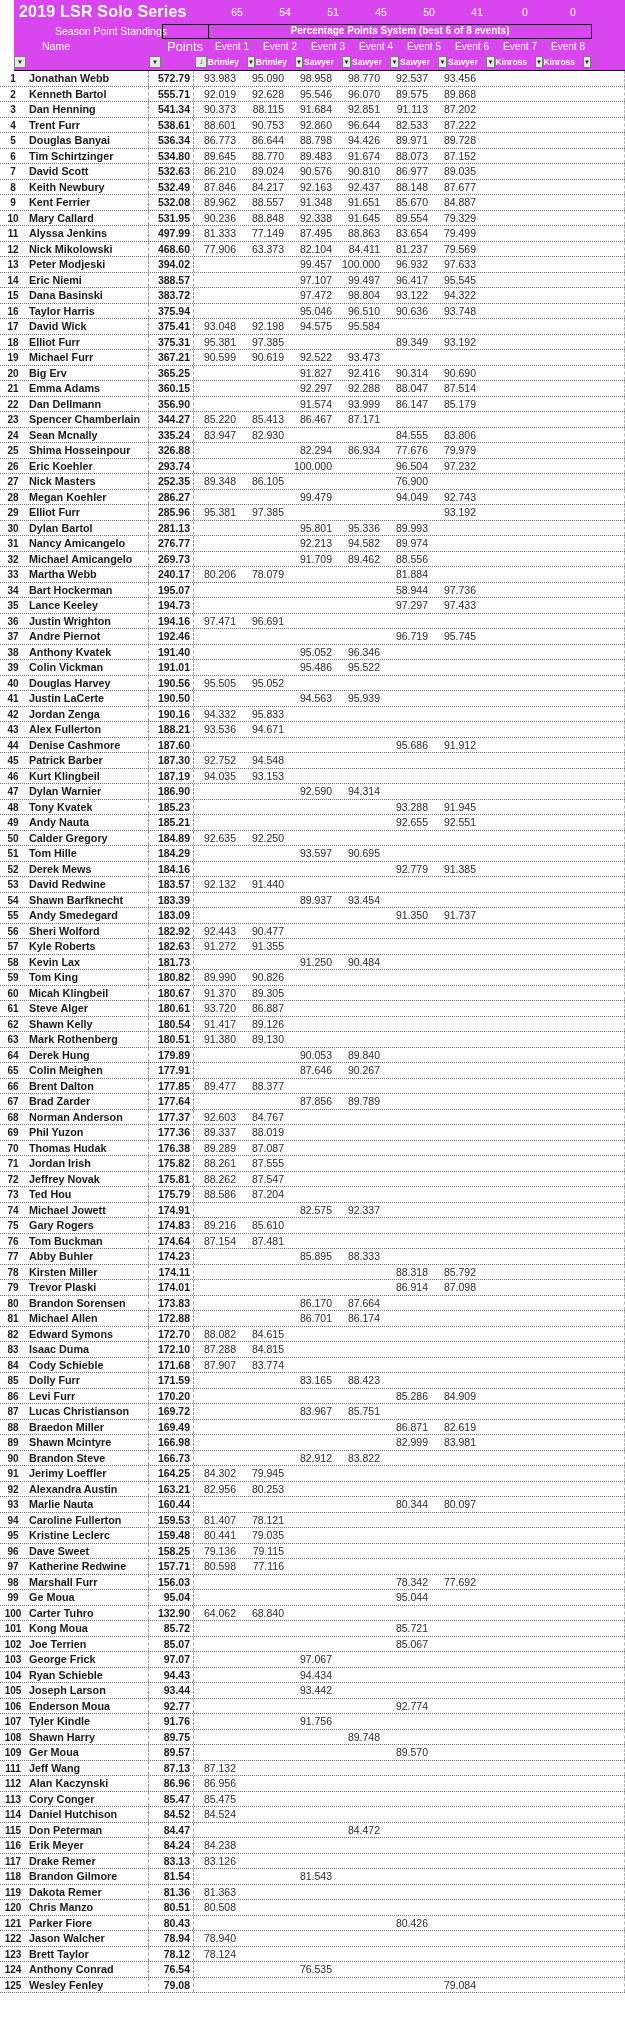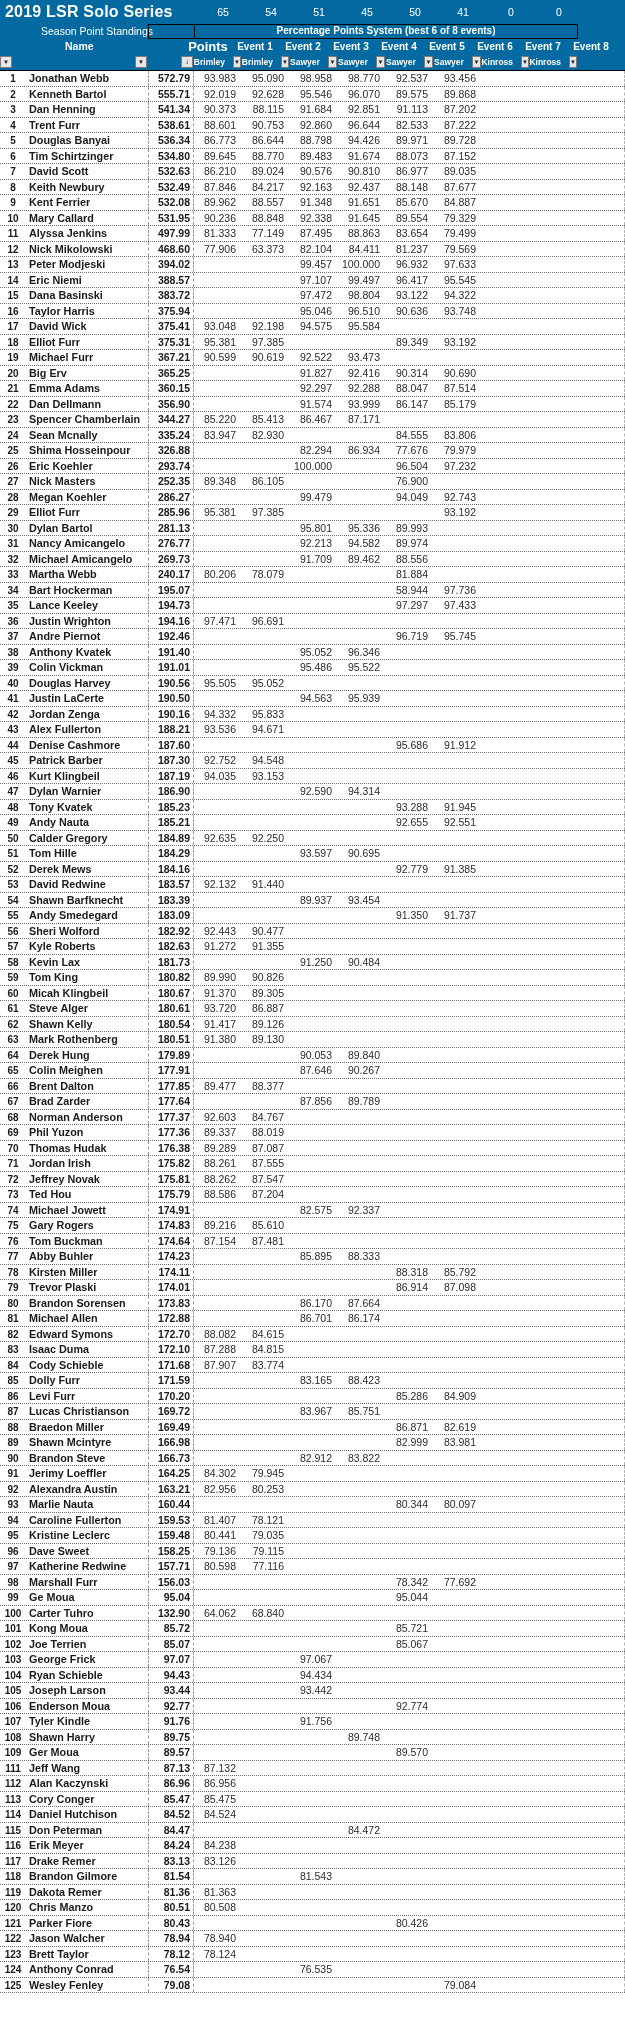--- a/index.html
+++ b/index.html
@@ -1,31 +1,31 @@
 <!DOCTYPE html>
 <html><head>
 <meta charset="utf-8">
 <style>
   html,body{margin:0;padding:0;background:#ffffff;}
   .sheet{
     width:625px;height:2023px;position:relative;background:#ffffff;
     font-family:"Liberation Sans", sans-serif;overflow:hidden;
   }
   
-  .hdr{background:#0369a1;color:#fff;}
+  .hdr{background:#d946ef;color:#fff;margin-left:14px;}
   .band{display:flex;align-items:center;}
   .band1{height:23px;}
   .title{width:194px;font-size:16px;font-weight:800;padding-left:5px;white-space:nowrap;letter-spacing:.2px;}
   .num-cell{width:48px;text-align:center;font-size:10.5px;color:#fff;}
   .band2{height:16px;position:relative;}
   .subtitle{width:194px;text-align:center;font-size:10.5px;color:#fff;}
   .pps-box{position:absolute;left:148px;top:1px;width:428px;height:13px;border:1.5px solid #000;display:flex;align-items:flex-start;}
   .pps-spacer{width:45px;height:100%;border-right:1px solid #000;}
   .pps-text{flex:1;text-align:center;font-size:10px;font-weight:700;color:#fff;white-space:nowrap;}
-  .band3{height:14px;font-weight:700;padding-left:37px;}
+  .band3{height:14px;font-weight:400;}
   .h-name{width:148px;font-size:10.5px;padding-left:28px;box-sizing:border-box;}
   .h-pts{width:46px;text-align:center;font-size:13px;}
   .h-ev{width:48px;text-align:center;font-size:10px;}
   .band4{height:17px;border-bottom:1px solid #000;}
   .f-rank{width:26px;display:flex;align-items:center;}
   .f-name{width:122px;display:flex;justify-content:flex-end;align-items:center;padding-right:1px;box-sizing:border-box;}
   .f-pts{width:46px;display:flex;justify-content:flex-end;align-items:center;padding-right:1px;box-sizing:border-box;}
   .f-ev{width:48px;display:flex;justify-content:flex-end;align-items:center;gap:8px;padding-right:1px;box-sizing:border-box;}
   .loc{font-size:8.5px;font-weight:700;color:#fff;white-space:nowrap;}
   .fbtn{width:12px;height:12px;background:#e6e6e6;border:1px solid #7a7a7a;box-sizing:border-box;

